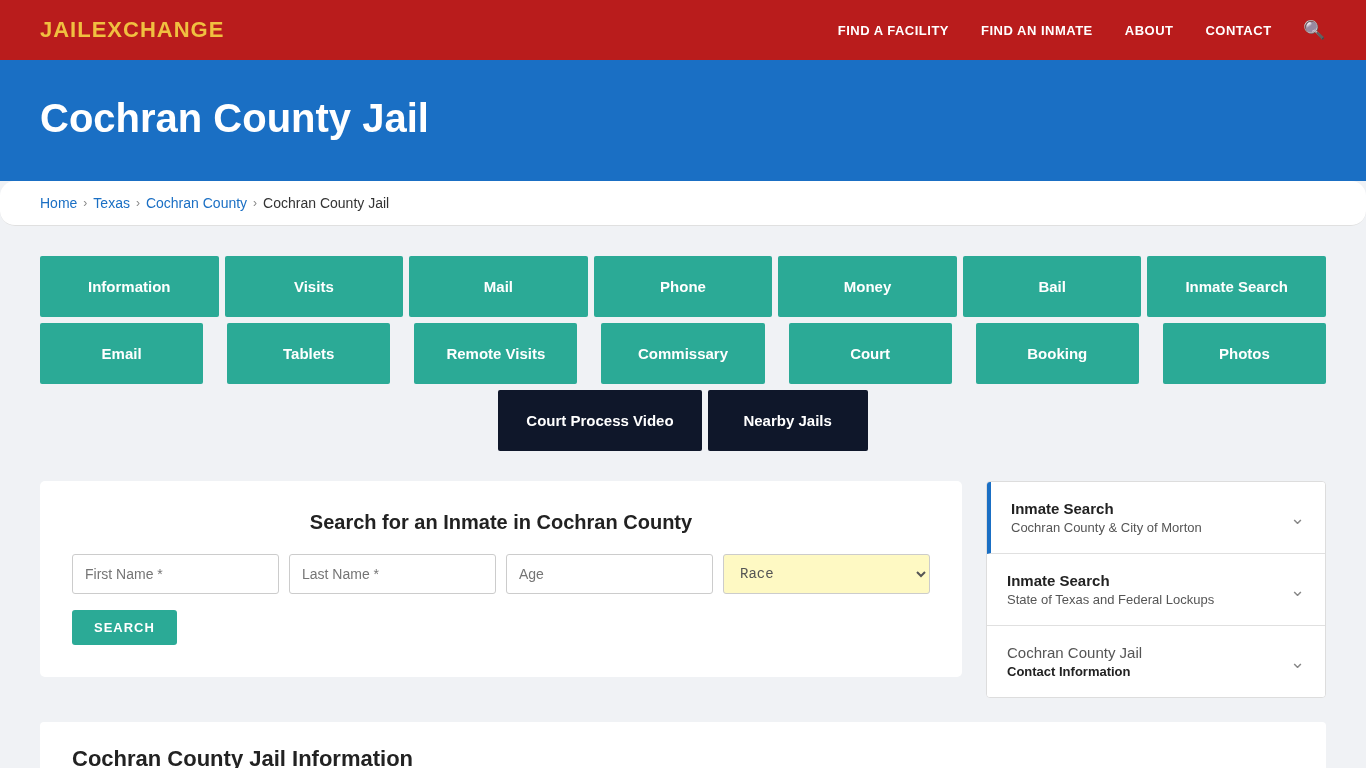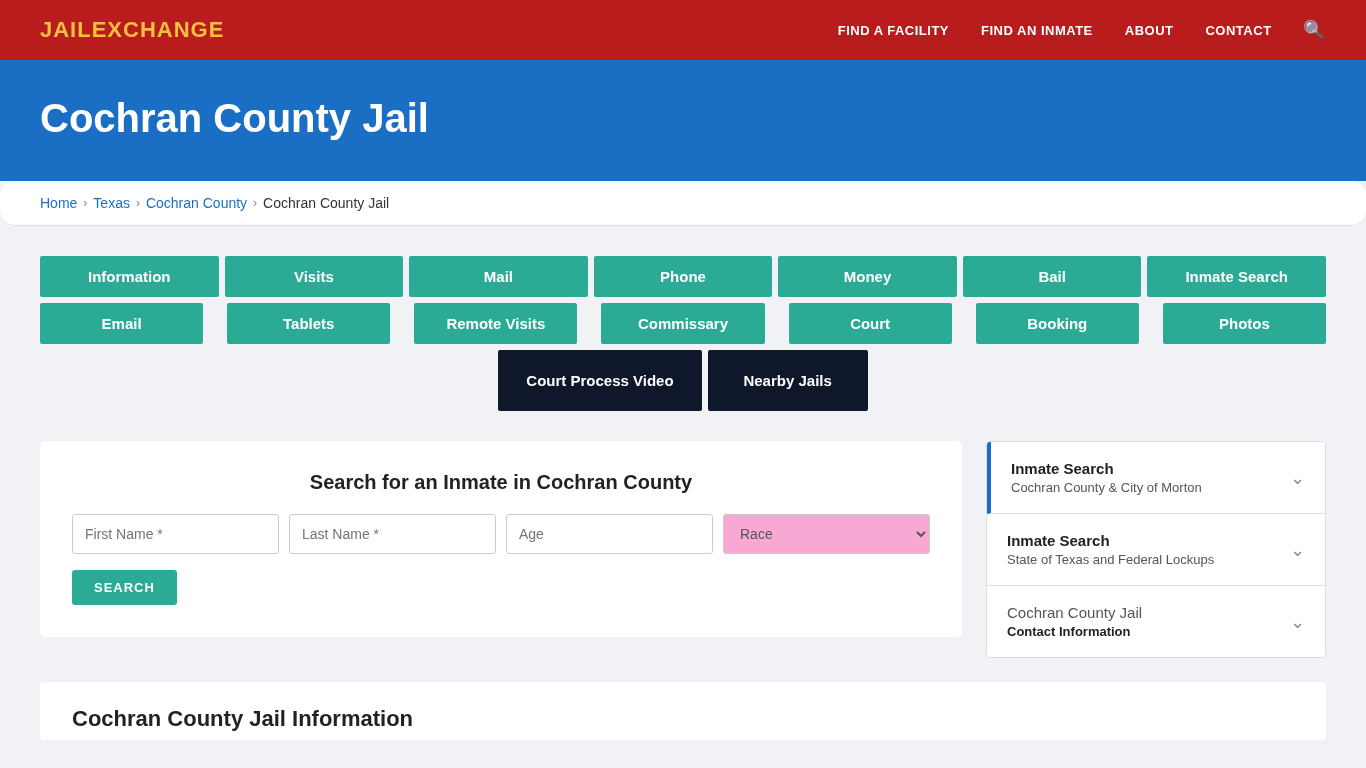--- a/index.html
+++ b/index.html
@@ -95,21 +95,21 @@
     .button-grid-row3 {
       display: flex;
       justify-content: center;
       gap: 6px;
       margin-bottom: 30px;
     }
     .grid-btn {
       background: #2baa96;
       color: #fff;
       border: none;
-      padding: 12px 10px;
+      padding: 22px 10px;
       font-size: 15px;
       font-weight: 600;
       cursor: pointer;
       text-align: center;
       border-radius: 2px;
       transition: background 0.2s;
     }
     .grid-btn-wide {
       background: #0f172a;
       color: #fff;
@@ -152,21 +152,21 @@
     }
     .search-fields input, .search-fields select {
       border: 1px solid #ccc;
       border-radius: 3px;
       padding: 10px 12px;
       font-size: 14px;
       color: #555;
       flex: 1;
       min-width: 100px;
     }
-    .search-fields select { background: #f9a8d4; }
+    .search-fields select { background: #fef9c3; font-family: Liberation Mono, monospace; }
     .search-btn {
       background: #2baa96;
       color: #fff;
       border: none;
       padding: 10px 22px;
       font-size: 13px;
       font-weight: 700;
       letter-spacing: 1px;
       cursor: pointer;
       border-radius: 3px;

